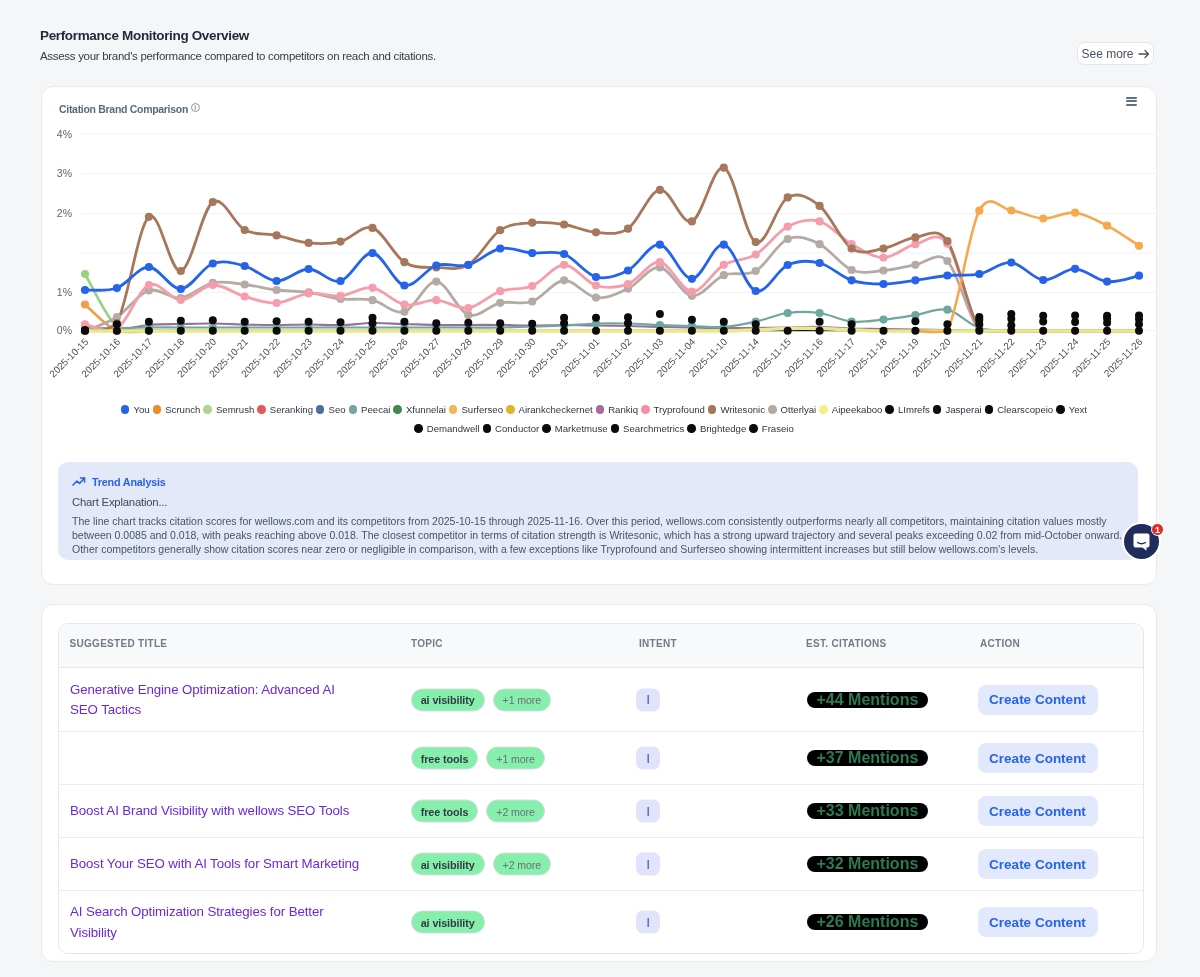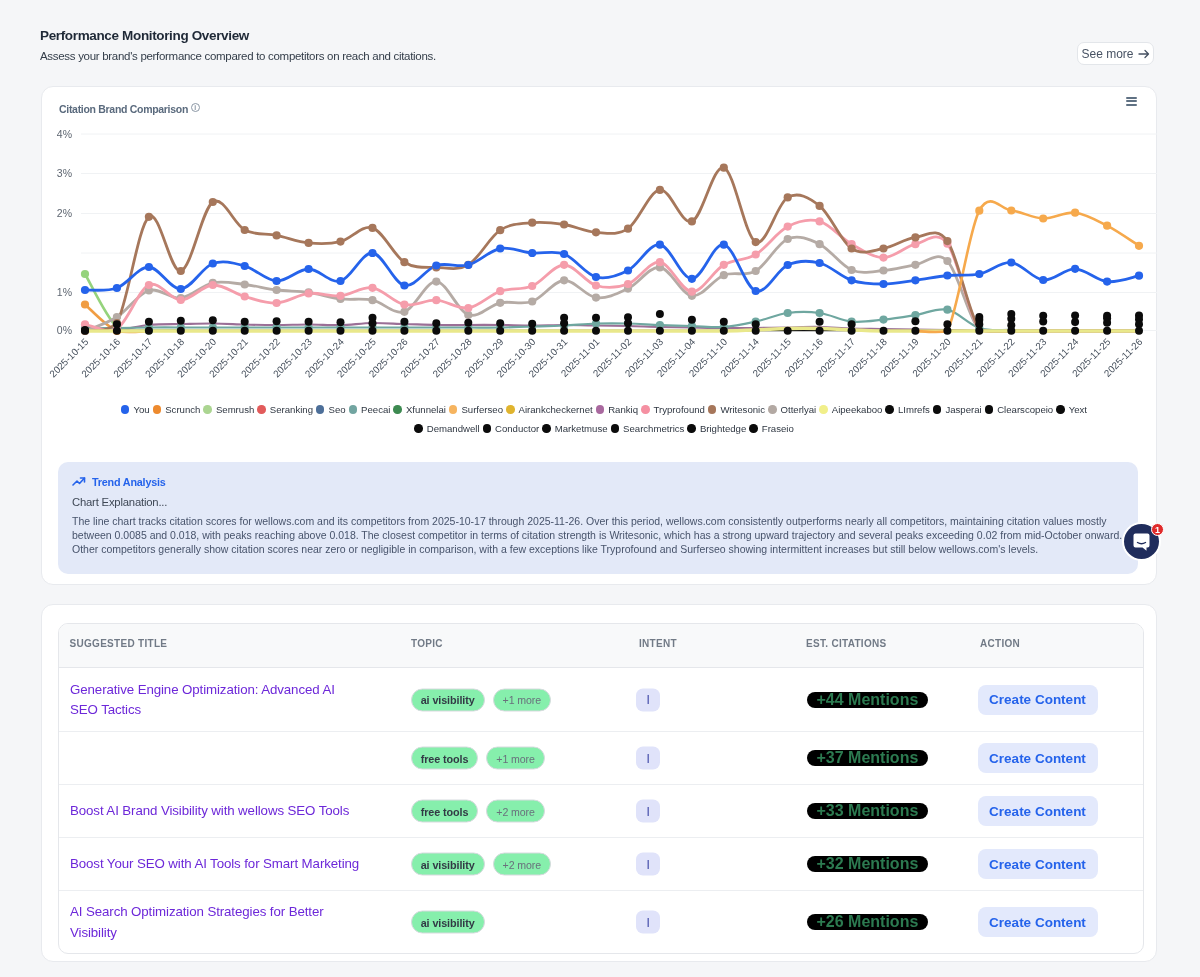--- a/index.html
+++ b/index.html
@@ -8,21 +8,21 @@
 .seemore { position:absolute; left:1077px; top:42px; width:77px; height:23px; background:#fff; border:1px solid #e3e6ea; border-radius:7px; font-size:12px; color:#475263; display:flex; align-items:center; justify-content:center; gap:4px; }
 .card1 { position:absolute; left:41px; top:86px; width:1116px; height:499px; background:#fff; border:1px solid #e8eaee; border-radius:12px; }
 .ctitle { position:absolute; font-size:10.5px; font-weight:600; color:#5a6a7d; letter-spacing:-0.3px; }
 .cinfo { position:absolute; width:9.5px; height:9.5px; border:1px solid #8b97a5; border-radius:50%; color:#8b97a5; font-size:7px; font-weight:600; text-align:center; line-height:8.5px; }
 .burger { position:absolute; left:1125px; top:96px; width:11px; }
 .burger div { height:1.8px; background:#5f7183; margin-bottom:1.6px; border-radius:1px; }
 .chartsvg { position:absolute; left:0; top:0; }
 .legend { position:absolute; left:12px; width:1100px; display:flex; flex-wrap:nowrap; justify-content:center; column-gap:3px; font-size:9.6px; color:#2f3742; white-space:nowrap;text-align:center; }
 .li { display:flex; align-items:center; gap:4px; }
 .ldot { width:8.5px; height:8.5px; border-radius:50%; display:inline-block; flex:none; }
-.trend { position:absolute; left:16px; top:375px; width:1080px; height:112px; background:#e3e9f8; border-radius:10px; padding:14px 14px; overflow:hidden; }
+.trend { position:absolute; left:16px; top:375px; width:1080px; height:98px; background:#e3e9f8; border-radius:10px; padding:14px 14px; overflow:hidden; }
 .trend-h { color:#2563eb; font-size:10.8px; font-weight:bold; display:flex; align-items:center; gap:6px; letter-spacing:-0.2px; }
 .trend-sub { color:#3f4856; font-size:11.3px; margin-top:8px; letter-spacing:-0.2px; }
 .trend-p { color:#47536b; font-size:10.5px; margin-top:6px; line-height:14.2px; white-space:nowrap; overflow:hidden; }
 .chatw { position:absolute; left:1124px; top:524px; width:35px; height:35px; background:#202d5c; border-radius:50%; box-shadow:0 0 0 2px #fff; }
 .chatbadge { position:absolute; left:1151px; top:523px; width:13px; height:13px; background:#e02b2b; border-radius:50%; color:#fff; font-size:9px; font-weight:bold; text-align:center; line-height:13px; border:1px solid #fff; }
 .card2 { position:absolute; left:41px; top:604px; width:1116px; height:358px; background:#fff; border:1px solid #e8eaee; border-radius:12px; }
 .tblwrap { position:absolute; left:16px; top:18px; width:1086px; background:#fff; border:1px solid #e5e7eb; border-radius:10px; overflow:hidden; }
 .thead { height:44px; background:#f8f9fa; border-bottom:1px solid #e5e7eb; position:relative; font-size:10px; font-weight:600; letter-spacing:0.3px; color:#717a86; }
 .thead span { position:absolute; top:14px; }
 .trow { position:relative; border-bottom:1px solid #eceef1; }
@@ -377,21 +377,21 @@
       <span class="li"><span class="ldot" style="background:#0b0b0b"></span>Brightedge</span>
       <span class="li"><span class="ldot" style="background:#0b0b0b"></span>Fraseio</span>
     </div>
   <div class="trend">
     <div class="trend-h"><svg width="14" height="12" viewBox="0 0 14 12">
           <path d="M1 9 5 5l2.5 2.5L12.5 2" stroke="#2563eb" stroke-width="1.6" fill="none" stroke-linecap="round" stroke-linejoin="round"></path>
           <path d="M8.5 2h4v4" stroke="#2563eb" stroke-width="1.6" fill="none" stroke-linecap="round" stroke-linejoin="round"></path>
         </svg>Trend Analysis</div>
     <div class="trend-sub">Chart Explanation...</div>
     <div class="trend-p">
-        <div>The line chart tracks citation scores for wellows.com and its competitors from 2025-10-17 through 2025-11-26. Over this period, wellows.com consistently outperforms nearly all competitors, maintaining citation values mostly</div>
+        <div>The line chart tracks citation scores for wellows.com and its competitors from 2025-10-15 through 2025-11-16. Over this period, wellows.com consistently outperforms nearly all competitors, maintaining citation values mostly</div>
         <div>between 0.0085 and 0.018, with peaks reaching above 0.018. The closest competitor in terms of citation strength is Writesonic, which has a strong upward trajectory and several peaks exceeding 0.02 from mid-October onward.</div>
         <div>Other competitors generally show citation scores near zero or negligible in comparison, with a few exceptions like Tryprofound and Surferseo showing intermittent increases but still below wellows.com's levels.</div>
       </div>
   </div>
 </div>
 
 <div class="chatw"><svg width="35" height="35" viewBox="0 0 35 35">
       <path d="M11.5 9.5h12a2 2 0 0 1 2 2v10a2 2 0 0 1-2 2h-1v3.2l-4-3.2h-7a2 2 0 0 1-2-2v-10a2 2 0 0 1 2-2z" fill="#fff"></path>
       <path d="M13.5 18.5c2.7 1.6 5.3 1.6 8 0" stroke="#202d5c" stroke-width="1.4" fill="none" stroke-linecap="round"></path>
     </svg></div>

